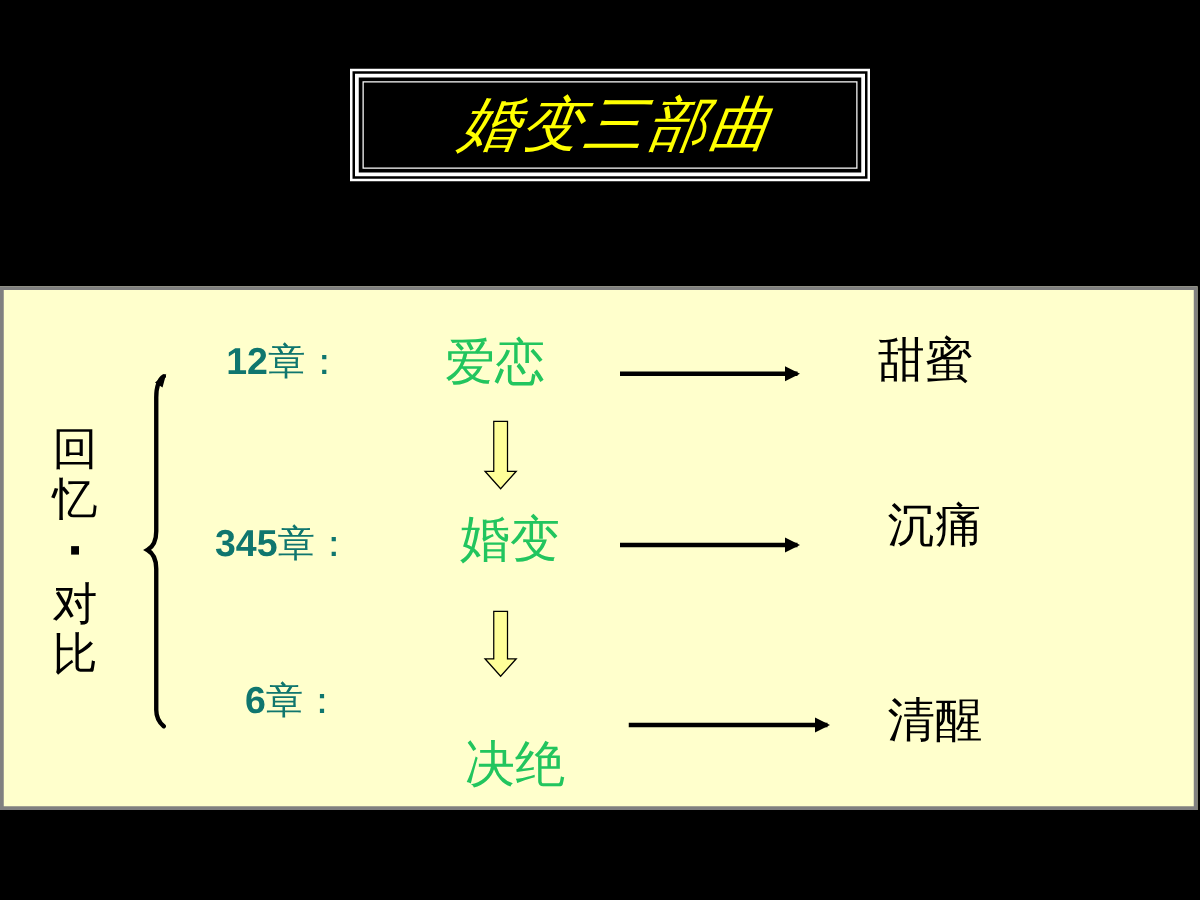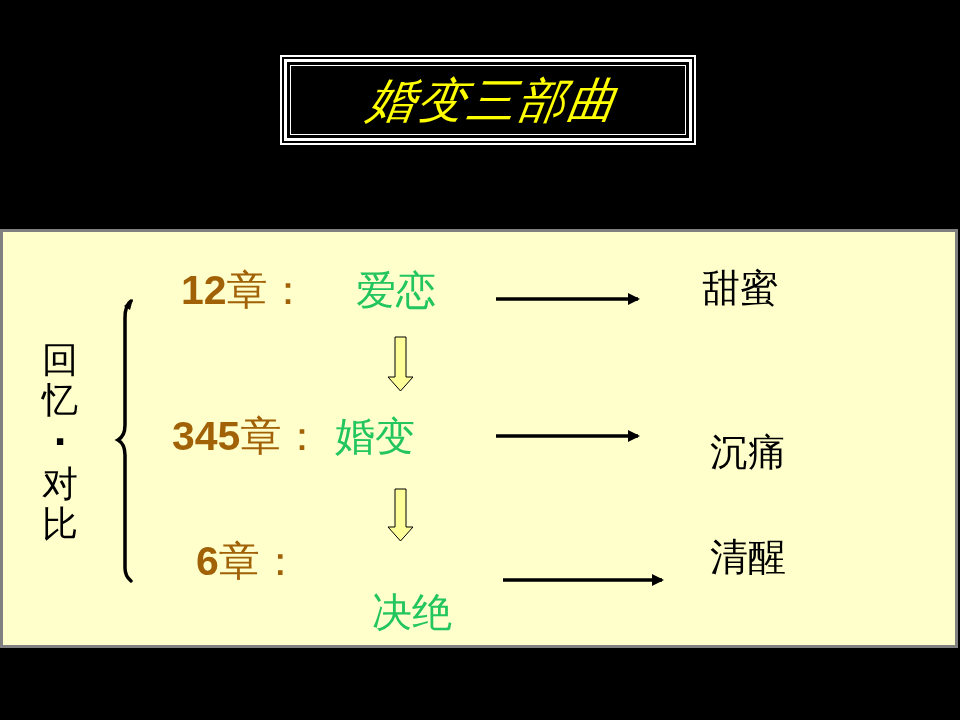--- a/index.html
+++ b/index.html
@@ -71,22 +71,22 @@
     .vert-label span { display: block; }
     .vert-label .dot {
       font-size: 36px;
       line-height: 40px;
       font-weight: bold;
       margin-top: 2px;
       margin-bottom: 2px;
     }
     .chapter {
       position: absolute;
-      color: #a16207;
-      font-size: 41px;
+      color: #0f766e;
+      font-size: 30px;
       line-height: 48px;
       white-space: nowrap;
       font-family: "Liberation Sans", sans-serif;
     }
     .chapter .num {
       font-weight: bold;
     }
     .chapter .zh {
       font-family: "DejaVu Sans", sans-serif;
     }
@@ -135,30 +135,30 @@
   <span class="num">12</span><span class="zh">章：</span>
 </div>
 <div class="stage" style="left:356px; top:266px;">爱恋</div>
 <div class="result" style="left:702px; top:262px; line-height:52px;text-align:center;">
   <span>甜蜜</span>
 </div>
 
 <div class="chapter" style="left:172px; top:412px;">
   <span class="num">345</span><span class="zh">章：</span>
 </div>
-<div class="stage" style="left:335px; top:412px;">婚变</div>
-<div class="result" style="left:710px; top:390px; line-height:60px;margin-top:32px;">
+<div class="stage" style="left:368px; top:412px;font-family:Liberation Mono, monospace;">婚变</div>
+<div class="result" style="left:710px; top:390px; line-height:60px;">
   <span>沉痛</span>
 </div>
 
 <div class="chapter" style="left:196px; top:537px;">
   <span class="num">6</span><span class="zh">章：</span>
 </div>
 <div class="stage" style="left:372px; top:588px;">决绝</div>
-<div class="result" style="left:710px; top:534px; line-height:52px;font-family:Liberation Mono, monospace;">
+<div class="result" style="left:710px; top:550px; line-height:52px;">
   <span>清醒</span>
 </div>
 
 <svg class="overlay" viewBox="0 0 960 720" xmlns="http://www.w3.org/2000/svg">
   <defs>
     <marker id="ah" markerWidth="10" markerHeight="10" refX="9" refY="5" orient="auto" markerUnits="userSpaceOnUse">
       <path d="M0,0 L10,5 L0,10 Z" fill="#000"></path>
     </marker>
   </defs>
 

